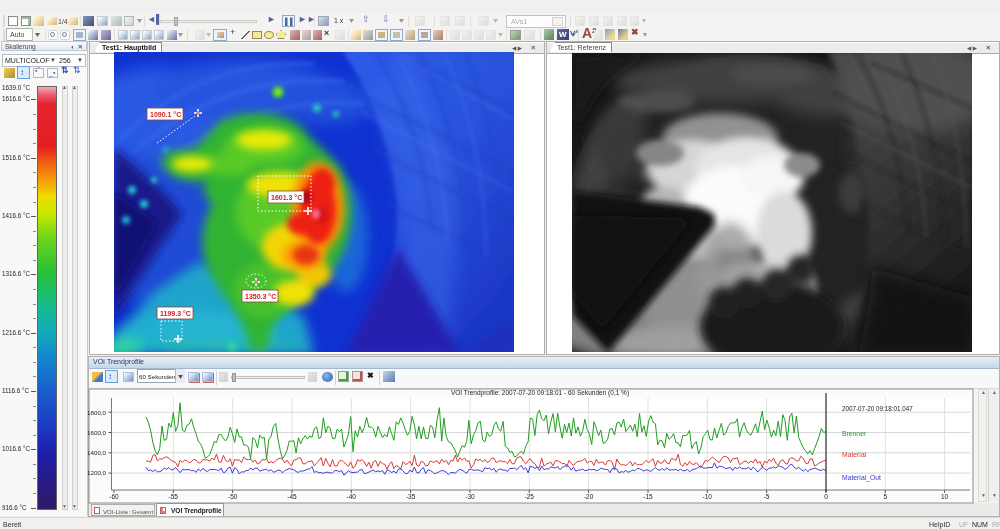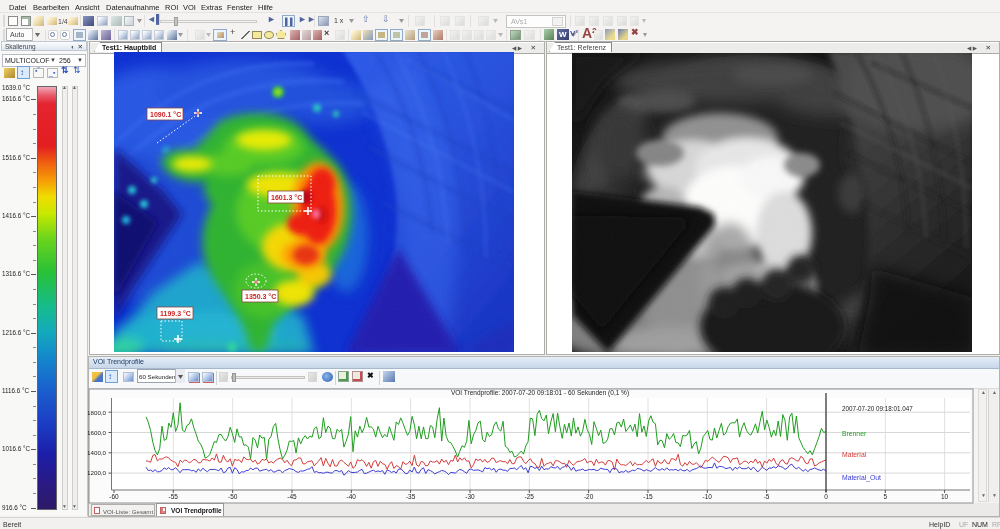--- a/index.html
+++ b/index.html
@@ -10,31 +10,20 @@
 #menubar span { position:absolute; top:3px; font-size:7.5px; color:#1a1a1a; }
 #tb1 { position:absolute; left:0; top:13px; width:1000px; height:15px; background:#f4f3f1; }
 #tb2 { position:absolute; left:0; top:28px; width:1000px; height:14px; background:#f4f3f1; border-bottom:1px solid #d8d6d2; }
 .sl { position:absolute; left:2px; font-size:6.3px; color:#222; white-space:nowrap; }
 .tabbar { position:absolute; height:11px; background:#ececea; border-bottom:1px solid #a8a8a8; }
 .wtab { position:absolute; top:0px; height:10px; background:#ffffff; border:1px solid #8a8a8a; border-bottom:none; font-size:7px; padding:1px 5px 0 7px; white-space:nowrap; }
 </style></head>
 <body>
 <div id="root">
 
-<div id="menubar">
-<span style="left:9px">Datei</span>
-      <span style="left:33px">Bearbeiten</span>
-      <span style="left:75px">Ansicht</span>
-<span style="left:106px">Datenaufnahme</span>
-      <span style="left:165px">ROI</span>
-      <span style="left:183px">VOI</span>
-<span style="left:201px">Extras</span>
-      <span style="left:227px">Fenster</span>
-      <span style="left:258px">Hilfe</span>
-</div>
 <div id="tb1"></div>
 <div id="tb2"></div>
 <div style="position:absolute;left:0;top:0;width:1000px;height:44px;filter:saturate(0.55) brightness(1.05);opacity:0.9">
       <i class="ic" style="left:3px;top:15px;width:2px;height:12px;background:#d0cecb"></i>
       <i class="ic" style="left:8px;top:16px;width:10px;height:10px;background:#fdfdfd;border:1px solid #7a7a7a;"></i>
       <i class="ic" style="left:21px;top:16px;width:10px;height:10px;background:#fdfdfd;border:1px solid #7a7a7a;box-shadow:inset -2px 2px 0 #7ab87a;"></i>
       <i class="ic" style="left:33px;top:16px;width:11px;height:10px;background:linear-gradient(135deg,#fdf2ce 0%,#f3d580 45%,#d9a438 100%);"></i>
       <i class="ic" style="left:47px;top:17px;width:10px;height:8px;background:linear-gradient(135deg,#fdf2ce 0%,#f3d580 45%,#d9a438 100%);"></i>
       <span class="tx" style="left:58px;top:17px;color:#333">1/4</span>
       <i class="ic" style="left:68px;top:17px;width:10px;height:8px;background:linear-gradient(135deg,#fdf2ce 0%,#f3d580 45%,#d9a438 100%);"></i>

